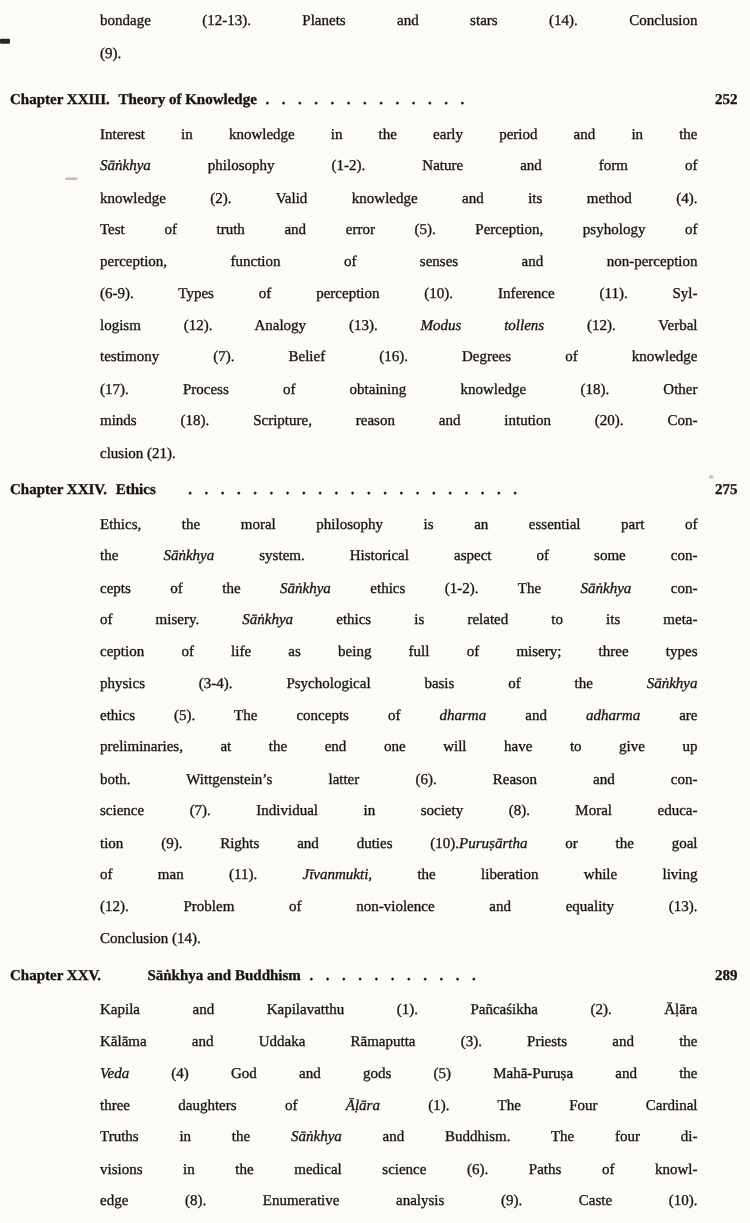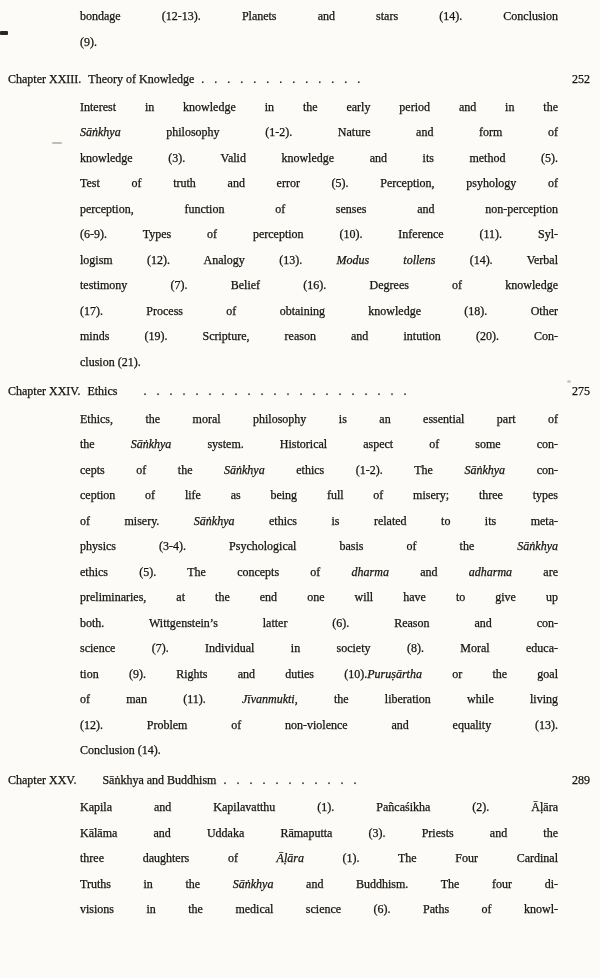--- a/index.html
+++ b/index.html
@@ -26,23 +26,24 @@
   .toc-line {
     text-align: justify;
     text-align-last: justify;
   }
   .toc-line.last-line { text-align-last: left; }
   .chapter-heading {
     display: flex;
     align-items: baseline;
     margin: 0 10px 2px 8px;
     white-space: nowrap;
+    font-weight: bold;
   }
   .ch-title { margin-left: 7px; }
-  .ch-title.wide-gap { margin-left: 26px; text-align: right; }
+  .ch-title.wide-gap { margin-left: 37px; text-align: right; }
   .dots {
     flex: 1 1 auto;
     min-width: 0;
     overflow: hidden;
     white-space: nowrap;
     padding-left: 7px;
     word-spacing: 5px;
     letter-spacing: 1px;
   }
   .dots.gap-before { padding-left: 26px; }
@@ -69,45 +70,45 @@
   <section class="entry">
     <div class="chapter-heading">
       <span class="ch-label">Chapter XXIII.</span>
       <span class="ch-title">Theory of Knowledge</span>
       <span class="dots">. . . . . . . . . . . . .</span>
       <span class="page-num">252</span>
     </div>
     <div class="entry-paragraph">
         <div class="toc-line"><span>Interest in knowledge in the early period and in the</span></div>
         <div class="toc-line"><i>Sāṅkhya</i><span> philosophy (1-2). Nature and form of</span></div>
-        <div class="toc-line"><span>knowledge (3). Valid knowledge and its method (5).</span></div>
+        <div class="toc-line"><span>knowledge (2). Valid knowledge and its method (4).</span></div>
         <div class="toc-line"><span>Test of truth and error (5). Perception, psyhology of</span></div>
         <div class="toc-line"><span>perception, function of senses and non-perception</span></div>
         <div class="toc-line"><span>(6-9). Types of perception (10). Inference (11). Syl-</span></div>
-        <div class="toc-line"><span>logism (12). Analogy (13). </span><i>Modus tollens</i><span> (14). Verbal</span></div>
+        <div class="toc-line"><span>logism (12). Analogy (13). </span><i>Modus tollens</i><span> (12). Verbal</span></div>
         <div class="toc-line"><span>testimony (7). Belief (16). Degrees of knowledge</span></div>
         <div class="toc-line"><span>(17). Process of obtaining knowledge (18). Other</span></div>
-        <div class="toc-line"><span>minds (19). Scripture, reason and intution (20). Con-</span></div>
+        <div class="toc-line"><span>minds (18). Scripture, reason and intution (20). Con-</span></div>
         <div class="toc-line last-line"><span>clusion (21).</span></div>
       </div>
   </section>
 
   <section class="entry">
     <div class="chapter-heading">
       <span class="ch-label">Chapter XXIV.</span>
       <span class="ch-title">Ethics</span>
       <span class="dots gap-before">. . . . . . . . . . . . . . . . . . . . .</span>
       <span class="page-num">275</span>
     </div>
     <div class="entry-paragraph">
         <div class="toc-line"><span>Ethics, the moral philosophy is an essential part of</span></div>
         <div class="toc-line"><span>the </span><i>Sāṅkhya</i><span> system. Historical aspect of some con-</span></div>
         <div class="toc-line"><span>cepts of the </span><i>Sāṅkhya</i><span> ethics (1-2). The </span><i>Sāṅkhya</i><span> con-</span></div>
+        <div class="toc-line"><span>of misery. </span><i>Sāṅkhya</i><span> ethics is related to its meta-</span></div>
         <div class="toc-line"><span>ception of life as being full of misery; three types</span></div>
-        <div class="toc-line"><span>of misery. </span><i>Sāṅkhya</i><span> ethics is related to its meta-</span></div>
         <div class="toc-line"><span>physics (3-4). Psychological basis of the </span><i>Sāṅkhya</i></div>
         <div class="toc-line"><span>ethics (5). The concepts of </span><i>dharma</i><span> and </span><i>adharma</i><span> are</span></div>
         <div class="toc-line"><span>preliminaries, at the end one will have to give up</span></div>
         <div class="toc-line"><span>both. Wittgenstein’s latter (6). Reason and con-</span></div>
         <div class="toc-line"><span>science (7). Individual in society (8). Moral educa-</span></div>
         <div class="toc-line"><span>tion (9). Rights and duties (10).</span><i>Puruṣārtha</i><span> or the goal</span></div>
         <div class="toc-line"><span>of man (11). </span><i>Jīvanmukti</i><span>, the liberation while living</span></div>
         <div class="toc-line"><span>(12). Problem of non-violence and equality (13).</span></div>
         <div class="toc-line last-line"><span>Conclusion (14).</span></div>
       </div>
@@ -116,19 +117,21 @@
   <section class="entry">
     <div class="chapter-heading">
       <span class="ch-label">Chapter XXV.</span>
       <span class="ch-title wide-gap">Sāṅkhya and Buddhism</span>
       <span class="dots">. . . . . . . . . . .</span>
       <span class="page-num">289</span>
     </div>
     <div class="entry-paragraph">
         <div class="toc-line"><span>Kapila and Kapilavatthu (1). Pañcaśikha (2). Āḷāra</span></div>
         <div class="toc-line"><span>Kālāma and Uddaka Rāmaputta (3). Priests and the</span></div>
+        <div class="toc-line"><i>Veda</i><span> (4) God and gods (5) Mahā-Puruṣa and the</span></div>
         <div class="toc-line"><span>three daughters of </span><i>Āḷāra</i><span> (1). The Four Cardinal</span></div>
         <div class="toc-line"><span>Truths in the </span><i>Sāṅkhya</i><span> and Buddhism. The four di-</span></div>
         <div class="toc-line"><span>visions in the medical science (6). Paths of knowl-</span></div>
+        <div class="toc-line"><span>edge (8). Enumerative analysis (9). Caste (10).</span></div>
       </div>
   </section>
 
 </div>
 
 </body></html>

